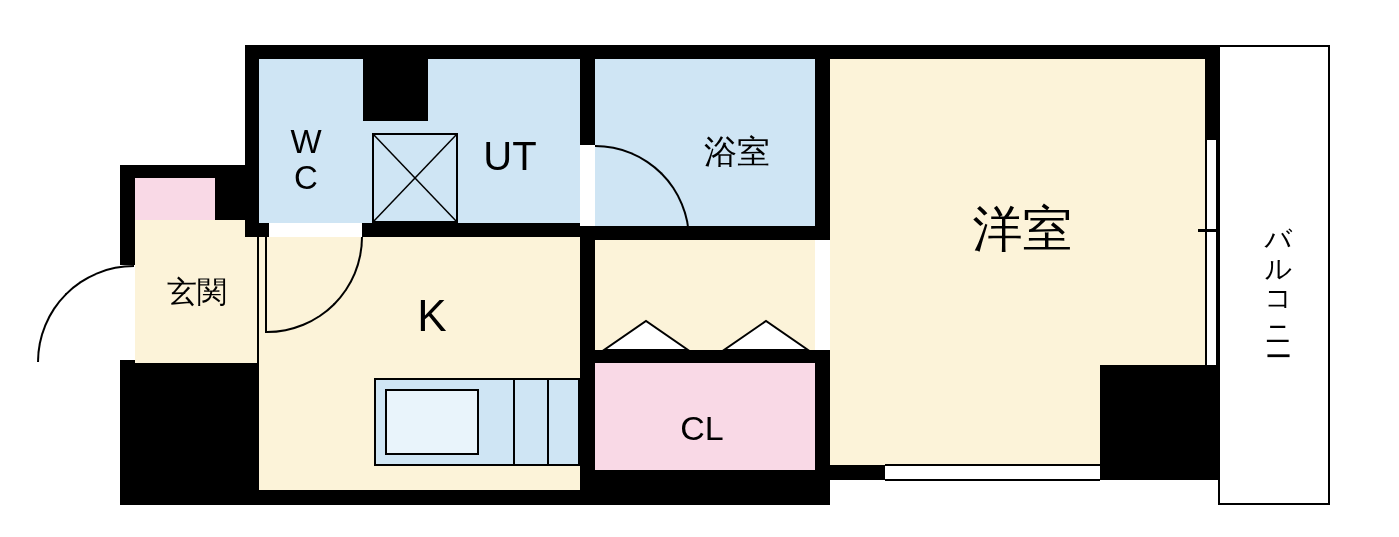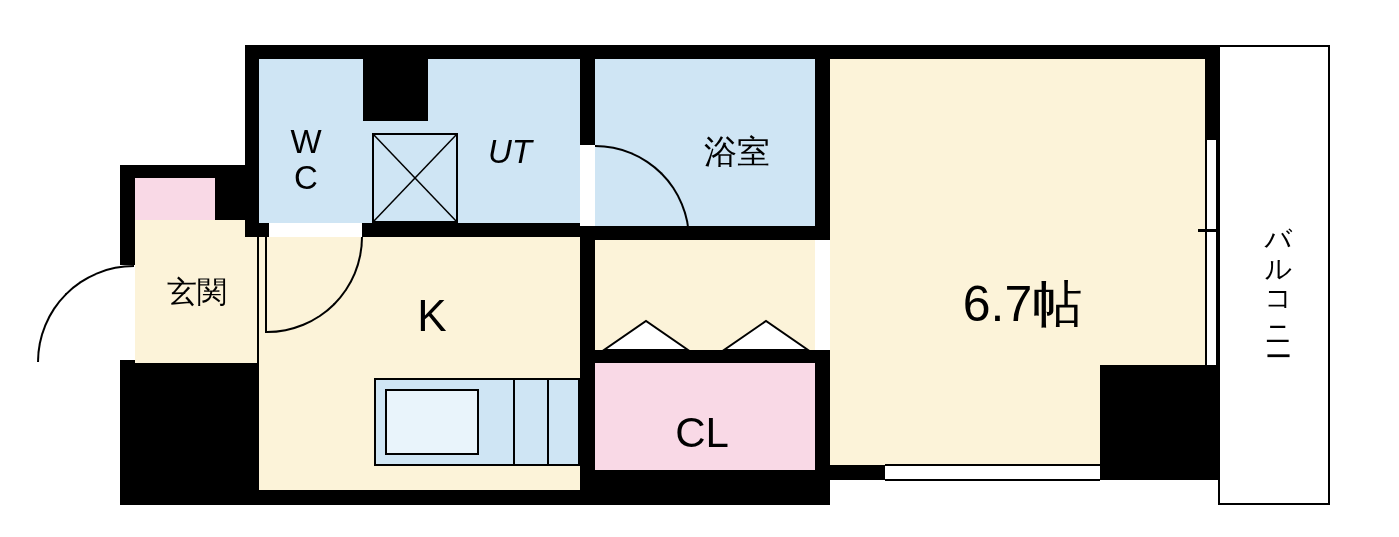--- a/index.html
+++ b/index.html
@@ -9,25 +9,25 @@
     overflow:hidden;
   }
   .abs{position:absolute;}
   .wall{position:absolute;background:#000000;}
   .room{position:absolute;}
   .cream{background:#fcf3d9;}
   .blue{background:#cfe5f4;}
   .pink{background:#f9d9e6;}
   .lbl{position:absolute;color:#000;text-align:center;line-height:1.2;white-space:nowrap;}
   .lbl-wc{width:44px;white-space:normal;word-break:break-all;line-height:1.1;font-size:33px;}
-  .lbl-ut{width:84px;font-size:33px;font-style:italic;}
+  .lbl-ut{width:84px;font-size:40px;}
   .lbl-bath{width:140px;font-size:33px;}
   .lbl-entrance{width:122px;font-size:30px;}
   .lbl-kitchen{width:84px;font-size:44px;}
-  .lbl-closet{width:120px;font-size:42px;}
+  .lbl-closet{width:120px;font-size:34px;}
   .lbl-western{width:305px;font-size:50px;line-height:1.5;white-space:normal;}
   .lbl-balcony{writing-mode:vertical-rl;font-size:27px;letter-spacing:3px;height:230px;white-space:normal;}
   .arc{position:absolute;}
   .thinline{position:absolute;background:#000;}
   .window-strip{position:absolute;background:#ffffff;border-top:2px solid #000;border-bottom:2px solid #000;box-sizing:border-box;}
   .balcony{position:absolute;background:#ffffff;border:2px solid #000;box-sizing:border-box;}
 </style>
 </head>
 <body>
 
@@ -96,16 +96,15 @@
 
 <div class="balcony" style="left:1218px;top:45px;width:112px;height:460px;"></div>
 
 <div class="lbl lbl-wc" style="left:284px;top:124px;">WC</div>
 <div class="lbl lbl-ut" style="left:468px;top:132px;">UT</div>
 <div class="lbl lbl-bath" style="left:667px;top:132px;">浴室</div>
 <div class="lbl lbl-entrance" style="left:136px;top:274px;text-align:center;">玄関</div>
 <div class="lbl lbl-kitchen" style="left:390px;top:290px;">K</div>
 <div class="lbl lbl-closet" style="left:642px;top:408px;">CL</div>
 <div class="lbl lbl-western" style="left:870px;top:192px;">
-  <br>
-  <span>6.7帖</span>
+  <span>洋室</span><br>
 </div>
 <div class="lbl lbl-balcony" style="left:1262px;top:162px;">バルコニー</div>
 
 </body></html>

